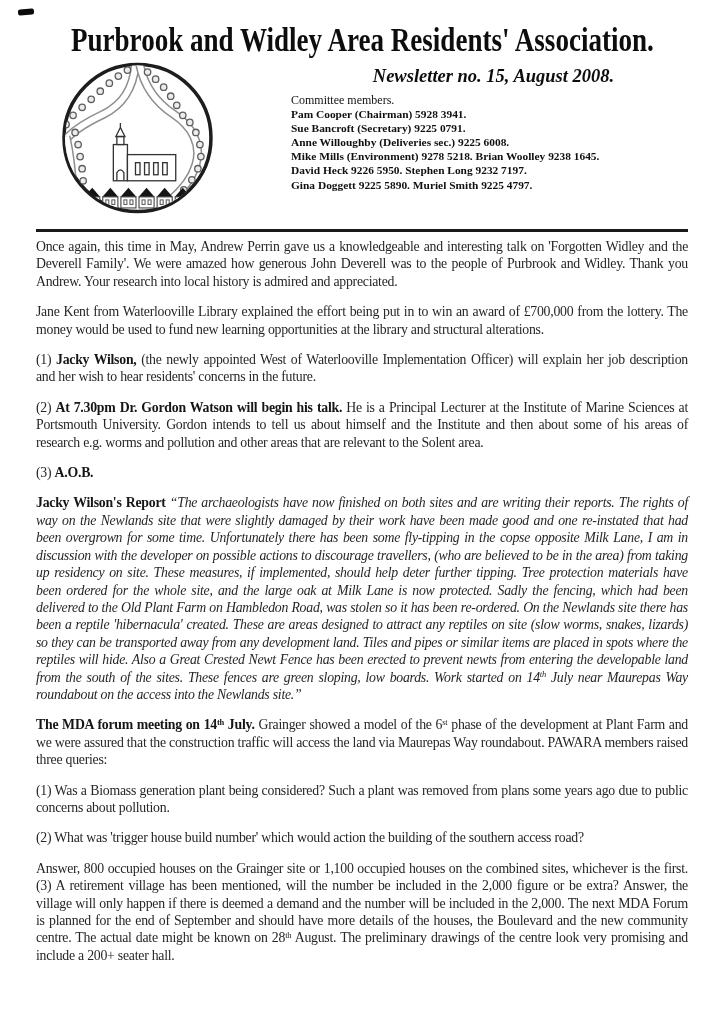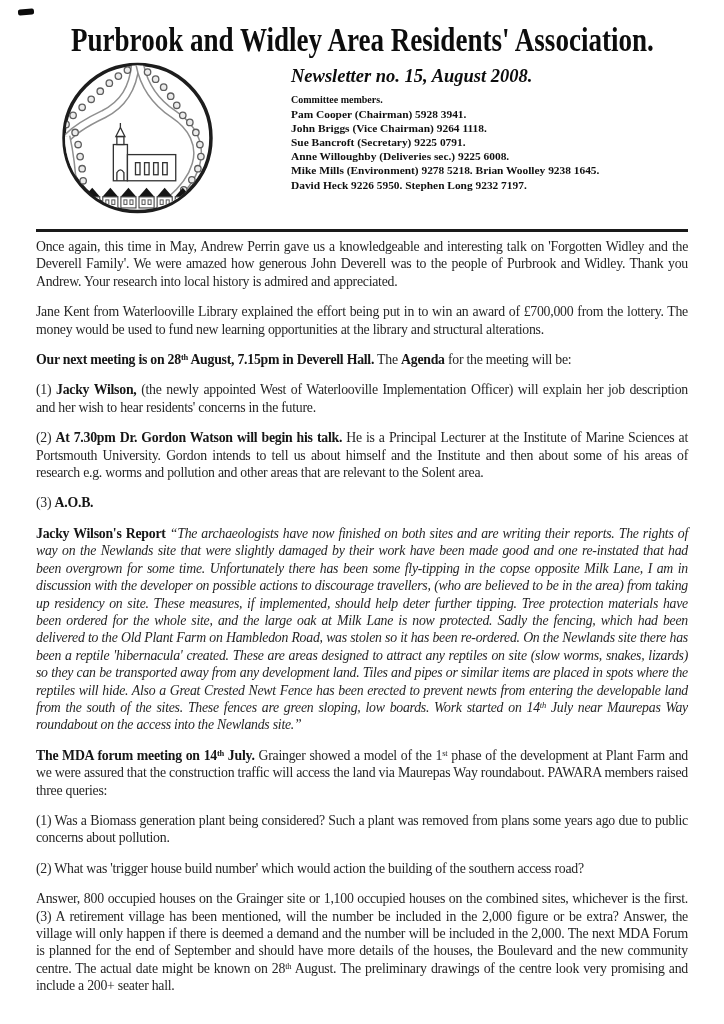--- a/index.html
+++ b/index.html
@@ -58,24 +58,25 @@
     left: 291px;
     top: 66px;
     width: 405px;
   }
   .newsletter-title {
     font-size: 18.5px;
     font-weight: bold;
     font-style: italic;
     color: #0d0d0d;
     margin: 0 0 6px 0;
+    text-align: center;
   }
   .committee-heading {
-    font-size: 10px;
-    font-weight: bold;
+    font-size: 12px;
+    font-weight: normal;
     line-height: 14.1px;
     color: #101010;
   }
   .committee-list {
     list-style: none;
     margin: 0;
     padding: 0;
     font-size: 11.4px;
     font-weight: bold;
     line-height: 14.1px;
@@ -214,37 +215,36 @@
         </g>
       </g>
     </g>
   </svg>
 
   <div class="header-right">
     <div class="newsletter-title">Newsletter no. 15, August 2008.</div>
     <div class="committee-heading">Committee members.</div>
     <ul class="committee-list">
         <li>Pam Cooper (Chairman) 5928 3941.</li>
-        <li>John Briggs (Vice Chairman) 9264 1118.</li>
         <li>Sue Bancroft (Secretary) 9225 0791.</li>
         <li>Anne Willoughby (Deliveries sec.) 9225 6008.</li>
         <li>Mike Mills (Environment) 9278 5218. Brian Woolley 9238 1645.</li>
         <li>David Heck 9226 5950. Stephen Long 9232 7197.</li>
+        <li>Gina Doggett 9225 5890. Muriel Smith 9225 4797.</li>
       </ul>
   </div>
 
   <hr class="divider">
 
   <div class="doc-body">
       <p><span>Once again, this time in May, Andrew Perrin gave us a knowledgeable and interesting talk on 'Forgotten Widley and the Deverell Family'. We were amazed how generous John Deverell was to the people of Purbrook and Widley. Thank you Andrew. Your research into local history is admired and appreciated.</span></p>
       <p><span>Jane Kent from Waterlooville Library explained the effort being put in to win an award of £700,000 from the lottery. The money would be used to fund new learning opportunities at the library and structural alterations.</span></p>
-      <p><span class="b">Our next meeting is on 28</span><sup class="b">th</sup><span class="b"> August, 7.15pm in Deverell Hall.</span><span> The </span><span class="b">Agenda</span><span> for the meeting will be:</span></p>
       <p><span>(1) </span><span class="b">Jacky Wilson,</span><span> (the newly appointed West of Waterlooville Implementation Officer) will explain her job description and her wish to hear residents' concerns in the future.</span></p>
       <p><span>(2) </span><span class="b">At 7.30pm Dr. Gordon Watson will begin his talk.</span><span> He is a Principal Lecturer at the Institute of Marine Sciences at Portsmouth University. Gordon intends to tell us about himself and the Institute and then about some of his areas of research e.g. worms and pollution and other areas that are relevant to the Solent area.</span></p>
       <p><span>(3) </span><span class="b">A.O.B.</span></p>
       <p><span class="b">Jacky Wilson's Report </span><span class="i">“The archaeologists have now finished on both sites and are writing their reports. The rights of way on the Newlands site that were slightly damaged by their work have been made good and one re-instated that had been overgrown for some time. Unfortunately there has been some fly-tipping in the copse opposite Milk Lane, I am in discussion with the developer on possible actions to discourage travellers, (who are believed to be in the area) from taking up residency on site. These measures, if implemented, should help deter further tipping. Tree protection materials have been ordered for the whole site, and the large oak at Milk Lane is now protected. Sadly the fencing, which had been delivered to the Old Plant Farm on Hambledon Road, was stolen so it has been re-ordered. On the Newlands site there has been a reptile 'hibernacula' created. These are areas designed to attract any reptiles on site (slow worms, snakes, lizards) so they can be transported away from any development land. Tiles and pipes or similar items are placed in spots where the reptiles will hide. Also a Great Crested Newt Fence has been erected to prevent newts from entering the developable land from the south of the sites. These fences are green sloping, low boards. Work started on 14</span><sup class="i">th</sup><span class="i"> July near Maurepas Way roundabout on the access into the Newlands site.”</span></p>
-      <p><span class="b">The MDA forum meeting on 14</span><sup class="b">th</sup><span class="b"> July.</span><span> Grainger showed a model of the 1</span><sup>st</sup><span> phase of the development at Plant Farm and we were assured that the construction traffic will access the land via Maurepas Way roundabout. PAWARA members raised three queries:</span></p>
+      <p><span class="b">The MDA forum meeting on 14</span><sup class="b">th</sup><span class="b"> July.</span><span> Grainger showed a model of the 6</span><sup>st</sup><span> phase of the development at Plant Farm and we were assured that the construction traffic will access the land via Maurepas Way roundabout. PAWARA members raised three queries:</span></p>
       <p><span>(1) Was a Biomass generation plant being considered? Such a plant was removed from plans some years ago due to public concerns about pollution.</span></p>
       <p><span>(2) What was 'trigger house build number' which would action the building of the southern access road?</span></p>
       <p><span>Answer, 800 occupied houses on the Grainger site or 1,100 occupied houses on the combined sites, whichever is the first. (3) A retirement village has been mentioned, will the number be included in the 2,000 figure or be extra? Answer, the village will only happen if there is deemed a demand and the number will be included in the 2,000. The next MDA Forum is planned for the end of September and should have more details of the houses, the Boulevard and the new community centre. The actual date might be known on 28</span><sup>th</sup><span> August. The preliminary drawings of the centre look very promising and include a 200+ seater hall.</span></p>
     </div>
 
 </div>
 
 </body></html>

